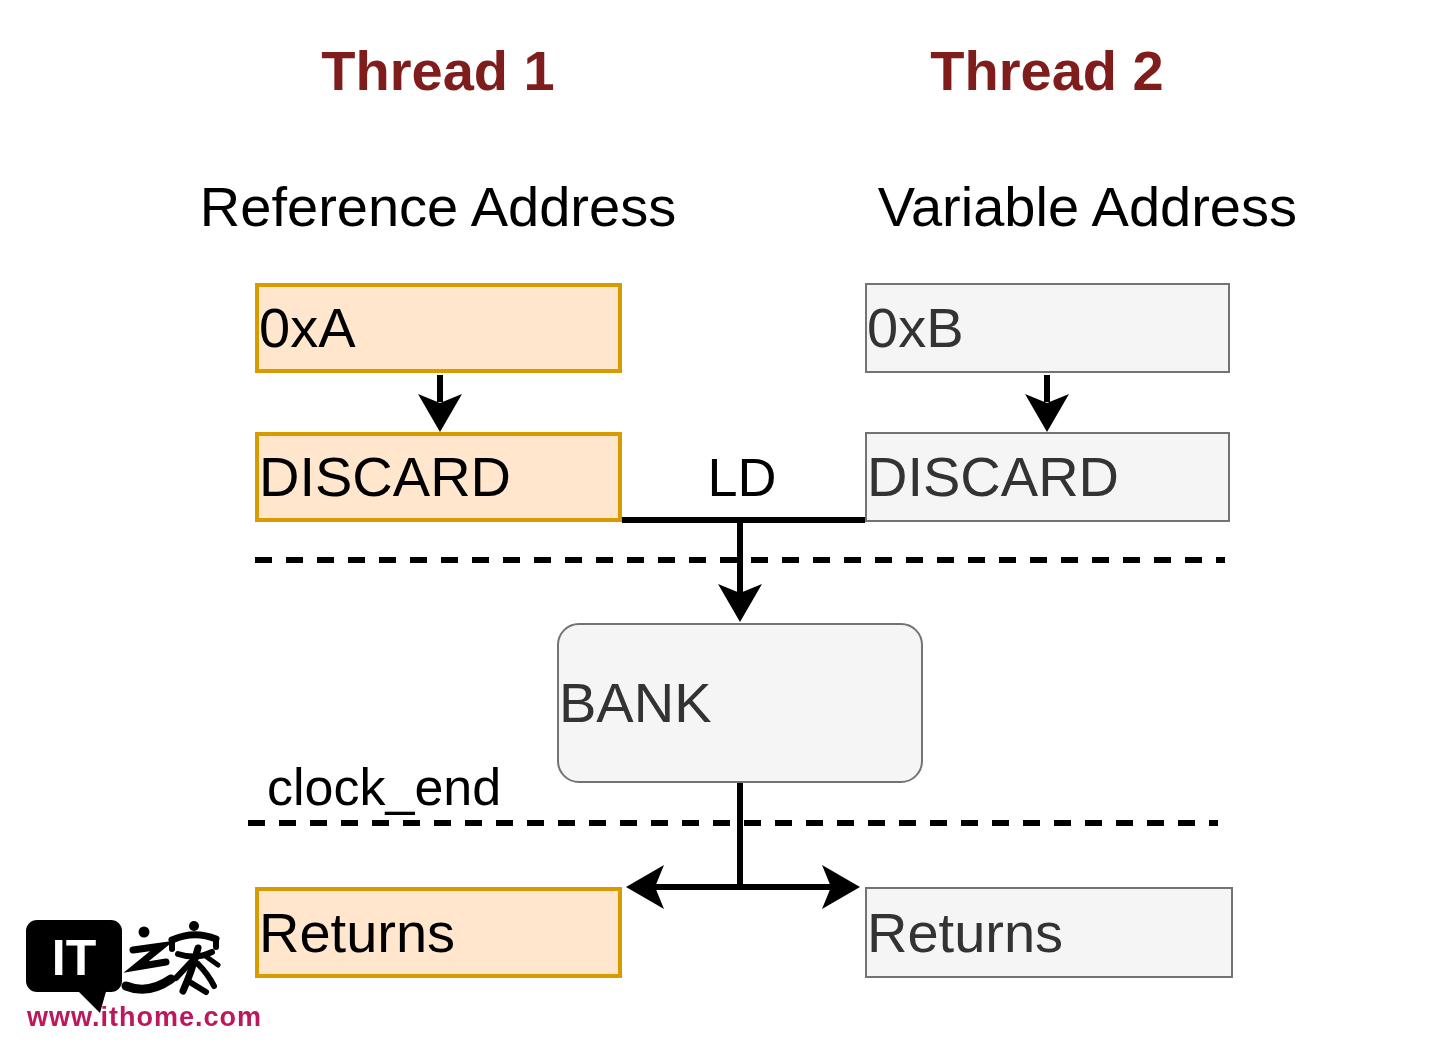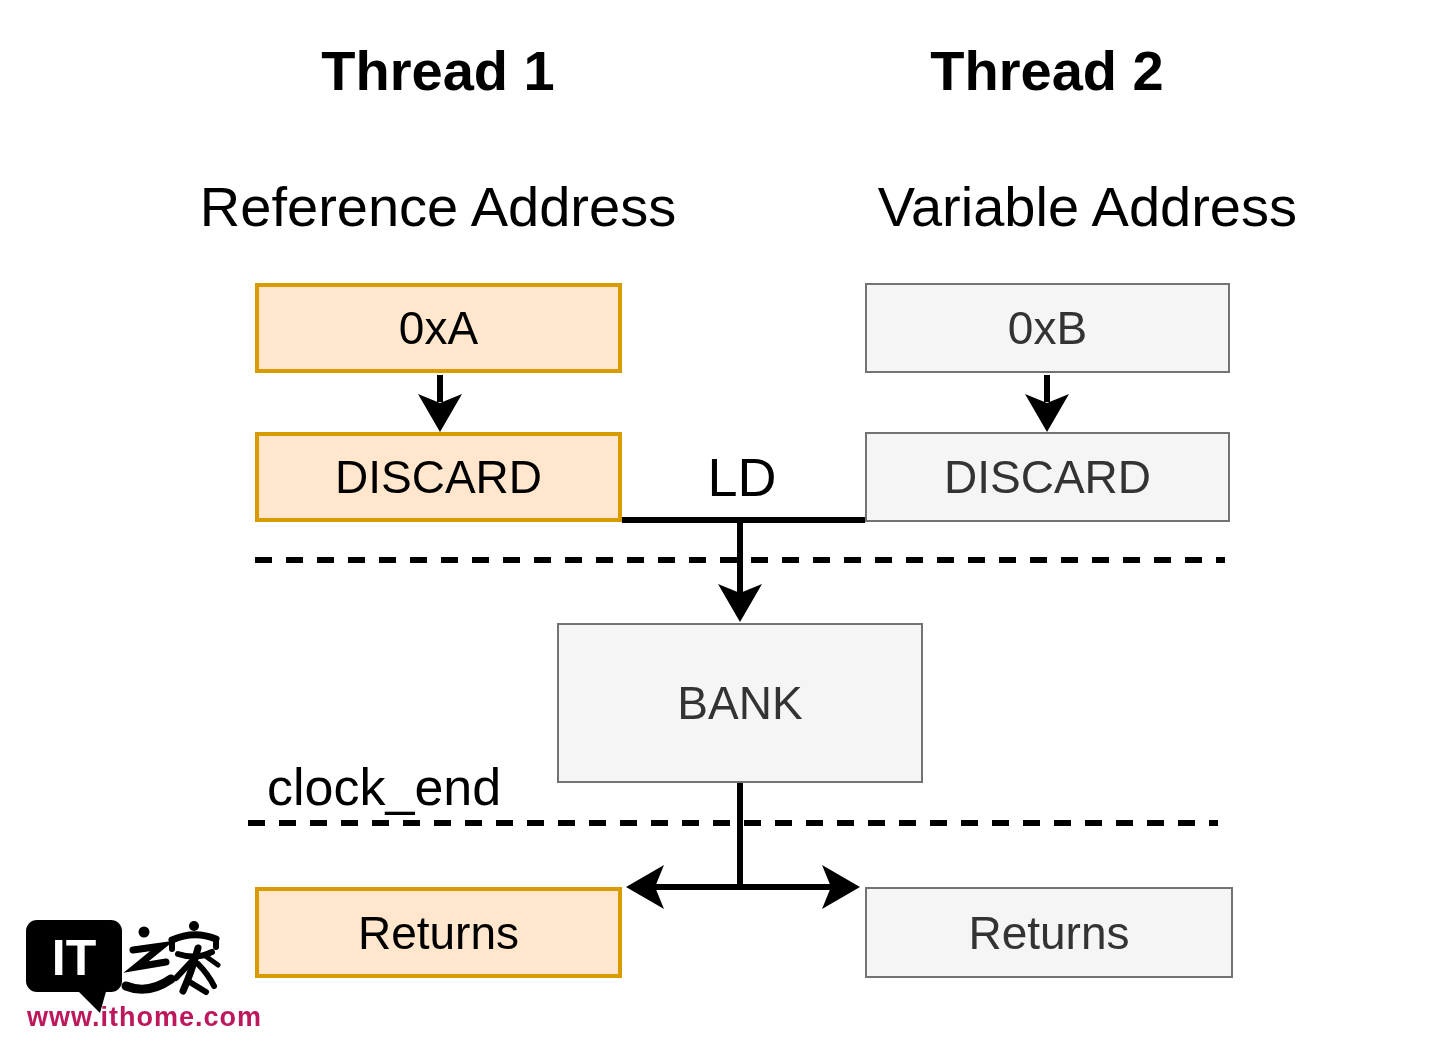--- a/index.html
+++ b/index.html
@@ -2,30 +2,30 @@
 <html><head>
 <meta charset="utf-8">
 <style>
   html,body{margin:0;padding:0;background:#ffffff;}
   .stage{
     position:relative;width:1440px;height:1049px;background:#ffffff;
     font-family:"Liberation Sans","DejaVu Sans",sans-serif;overflow:hidden;
   }
   .hdr{
     position:absolute;width:400px;text-align:center;
-    font-size:56px;font-weight:bold;color:#000000;line-height:1.1;white-space:nowrap;
+    font-size:56px;font-weight:bold;color:#7f1d1d;line-height:1.1;white-space:nowrap;
   }
   .sub{
     position:absolute;width:500px;text-align:center;
     font-size:56px;font-weight:normal;color:#000;line-height:1.1;white-space:nowrap;
   }
   .node{
     position:absolute;box-sizing:border-box;
-    display:flex;align-items:center;justify-content:center;
-    font-size:46px;line-height:1;white-space:nowrap;
+    display:flex;align-items:center;justify-content:flex-start;
+    font-size:56px;line-height:1;white-space:nowrap;
   }
   .node.orange{background:#FFE6CC;border:4px solid #D79B00;color:#000000;}
   .node.gray{background:#F5F5F5;border:2px solid #737373;color:#333333;}
   .floating-label{
     position:absolute;color:#000;line-height:1;white-space:nowrap;
   }
   .ld{font-size:54px;}
   .clock{font-size:52px;}
   .wires{position:absolute;left:0;top:0;}
   .url{
@@ -80,21 +80,21 @@
   <div class="node gray" style="left:865px;top:283px;width:365px;height:90px;">
     <span>0xB</span>
   </div>
   <div class="node gray" style="left:865px;top:432px;width:365px;height:90px;">
     <span>DISCARD</span>
   </div>
   <div class="node gray" style="left:865px;top:887px;width:368px;height:91px;">
     <span>Returns</span>
   </div>
 
-  <div class="node gray" style="left:557px;top:623px;width:366px;height:160px;">
+  <div class="node gray" style="left:557px;top:623px;width:366px;height:160px;border-radius:22px;">
     <span>BANK</span>
   </div>
 
   <div class="floating-label ld" style="left:687px;top:450px;width:110px;text-align:center;">LD</div>
   <div class="floating-label clock" style="left:267px;top:761px;">clock_end</div>
 
   <svg class="wires" style="left:20px;top:895px;" width="240" height="150" viewBox="0 0 240 150">
     <rect x="6" y="25" width="96" height="72" rx="11" fill="#000"></rect>
     <polygon points="55,93 87,93 80,118" fill="#000"></polygon>
     <text x="54" y="80" text-anchor="middle" font-size="50" font-weight="bold" font-family="Liberation Sans, DejaVu Sans, sans-serif" fill="#ffffff">IT</text>

